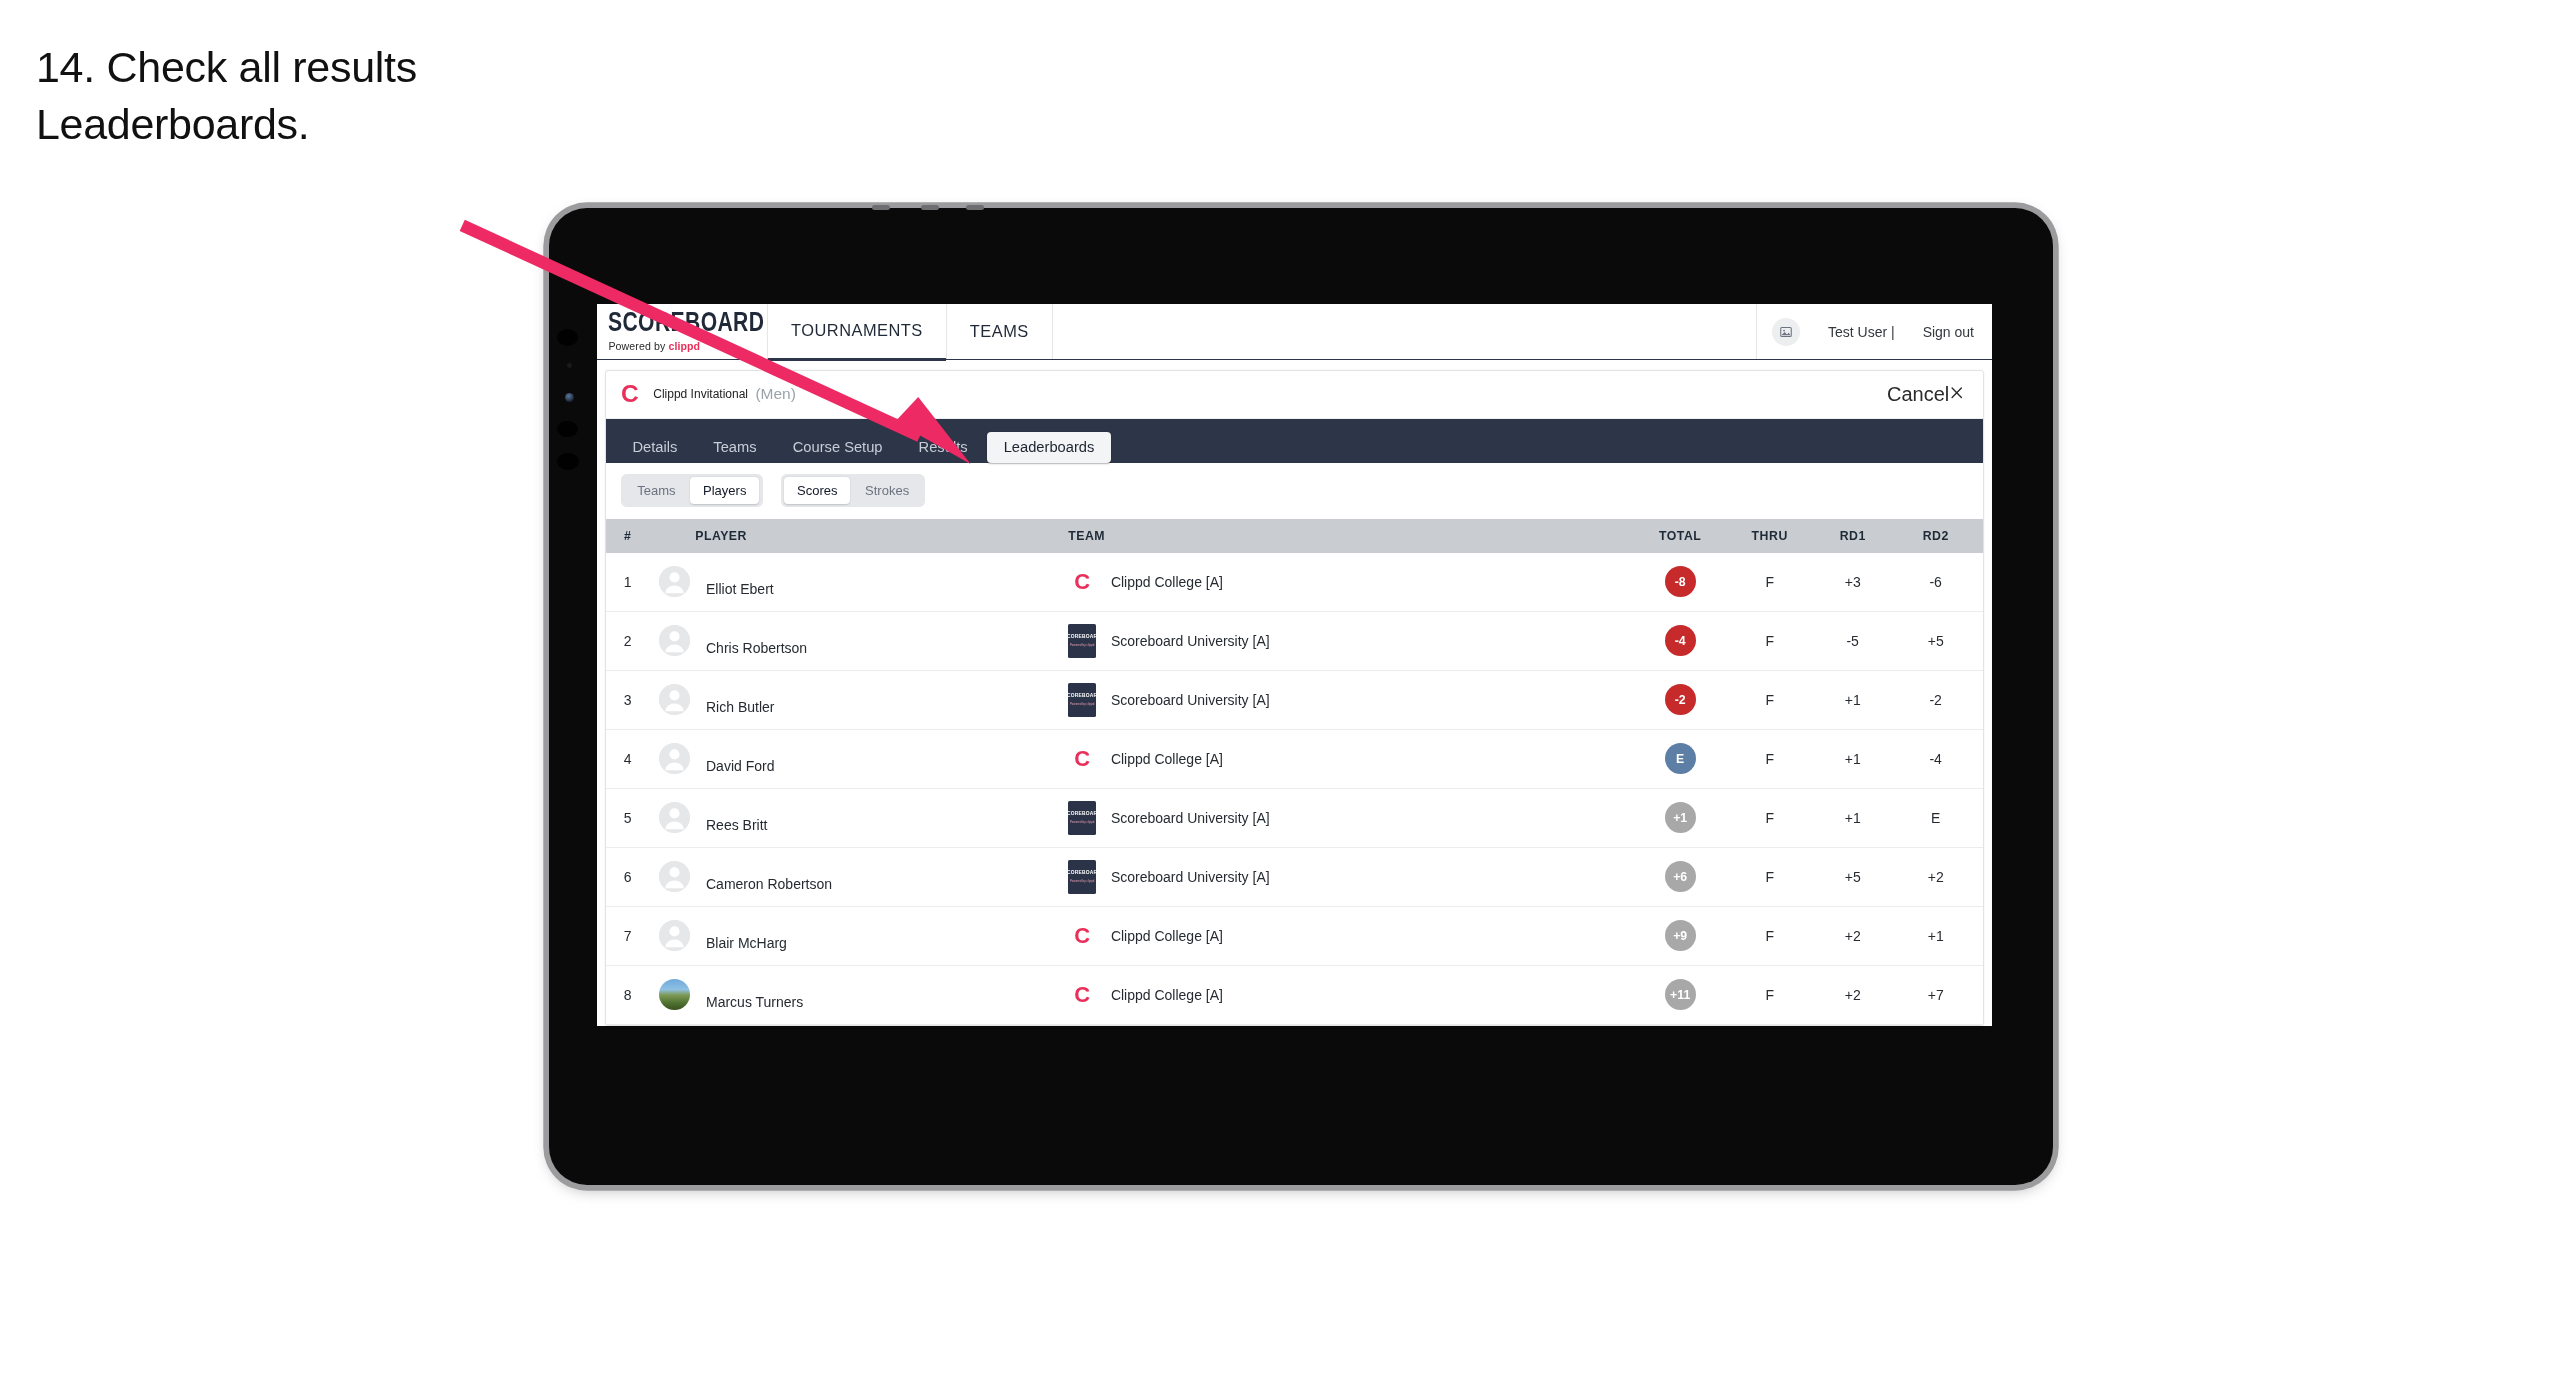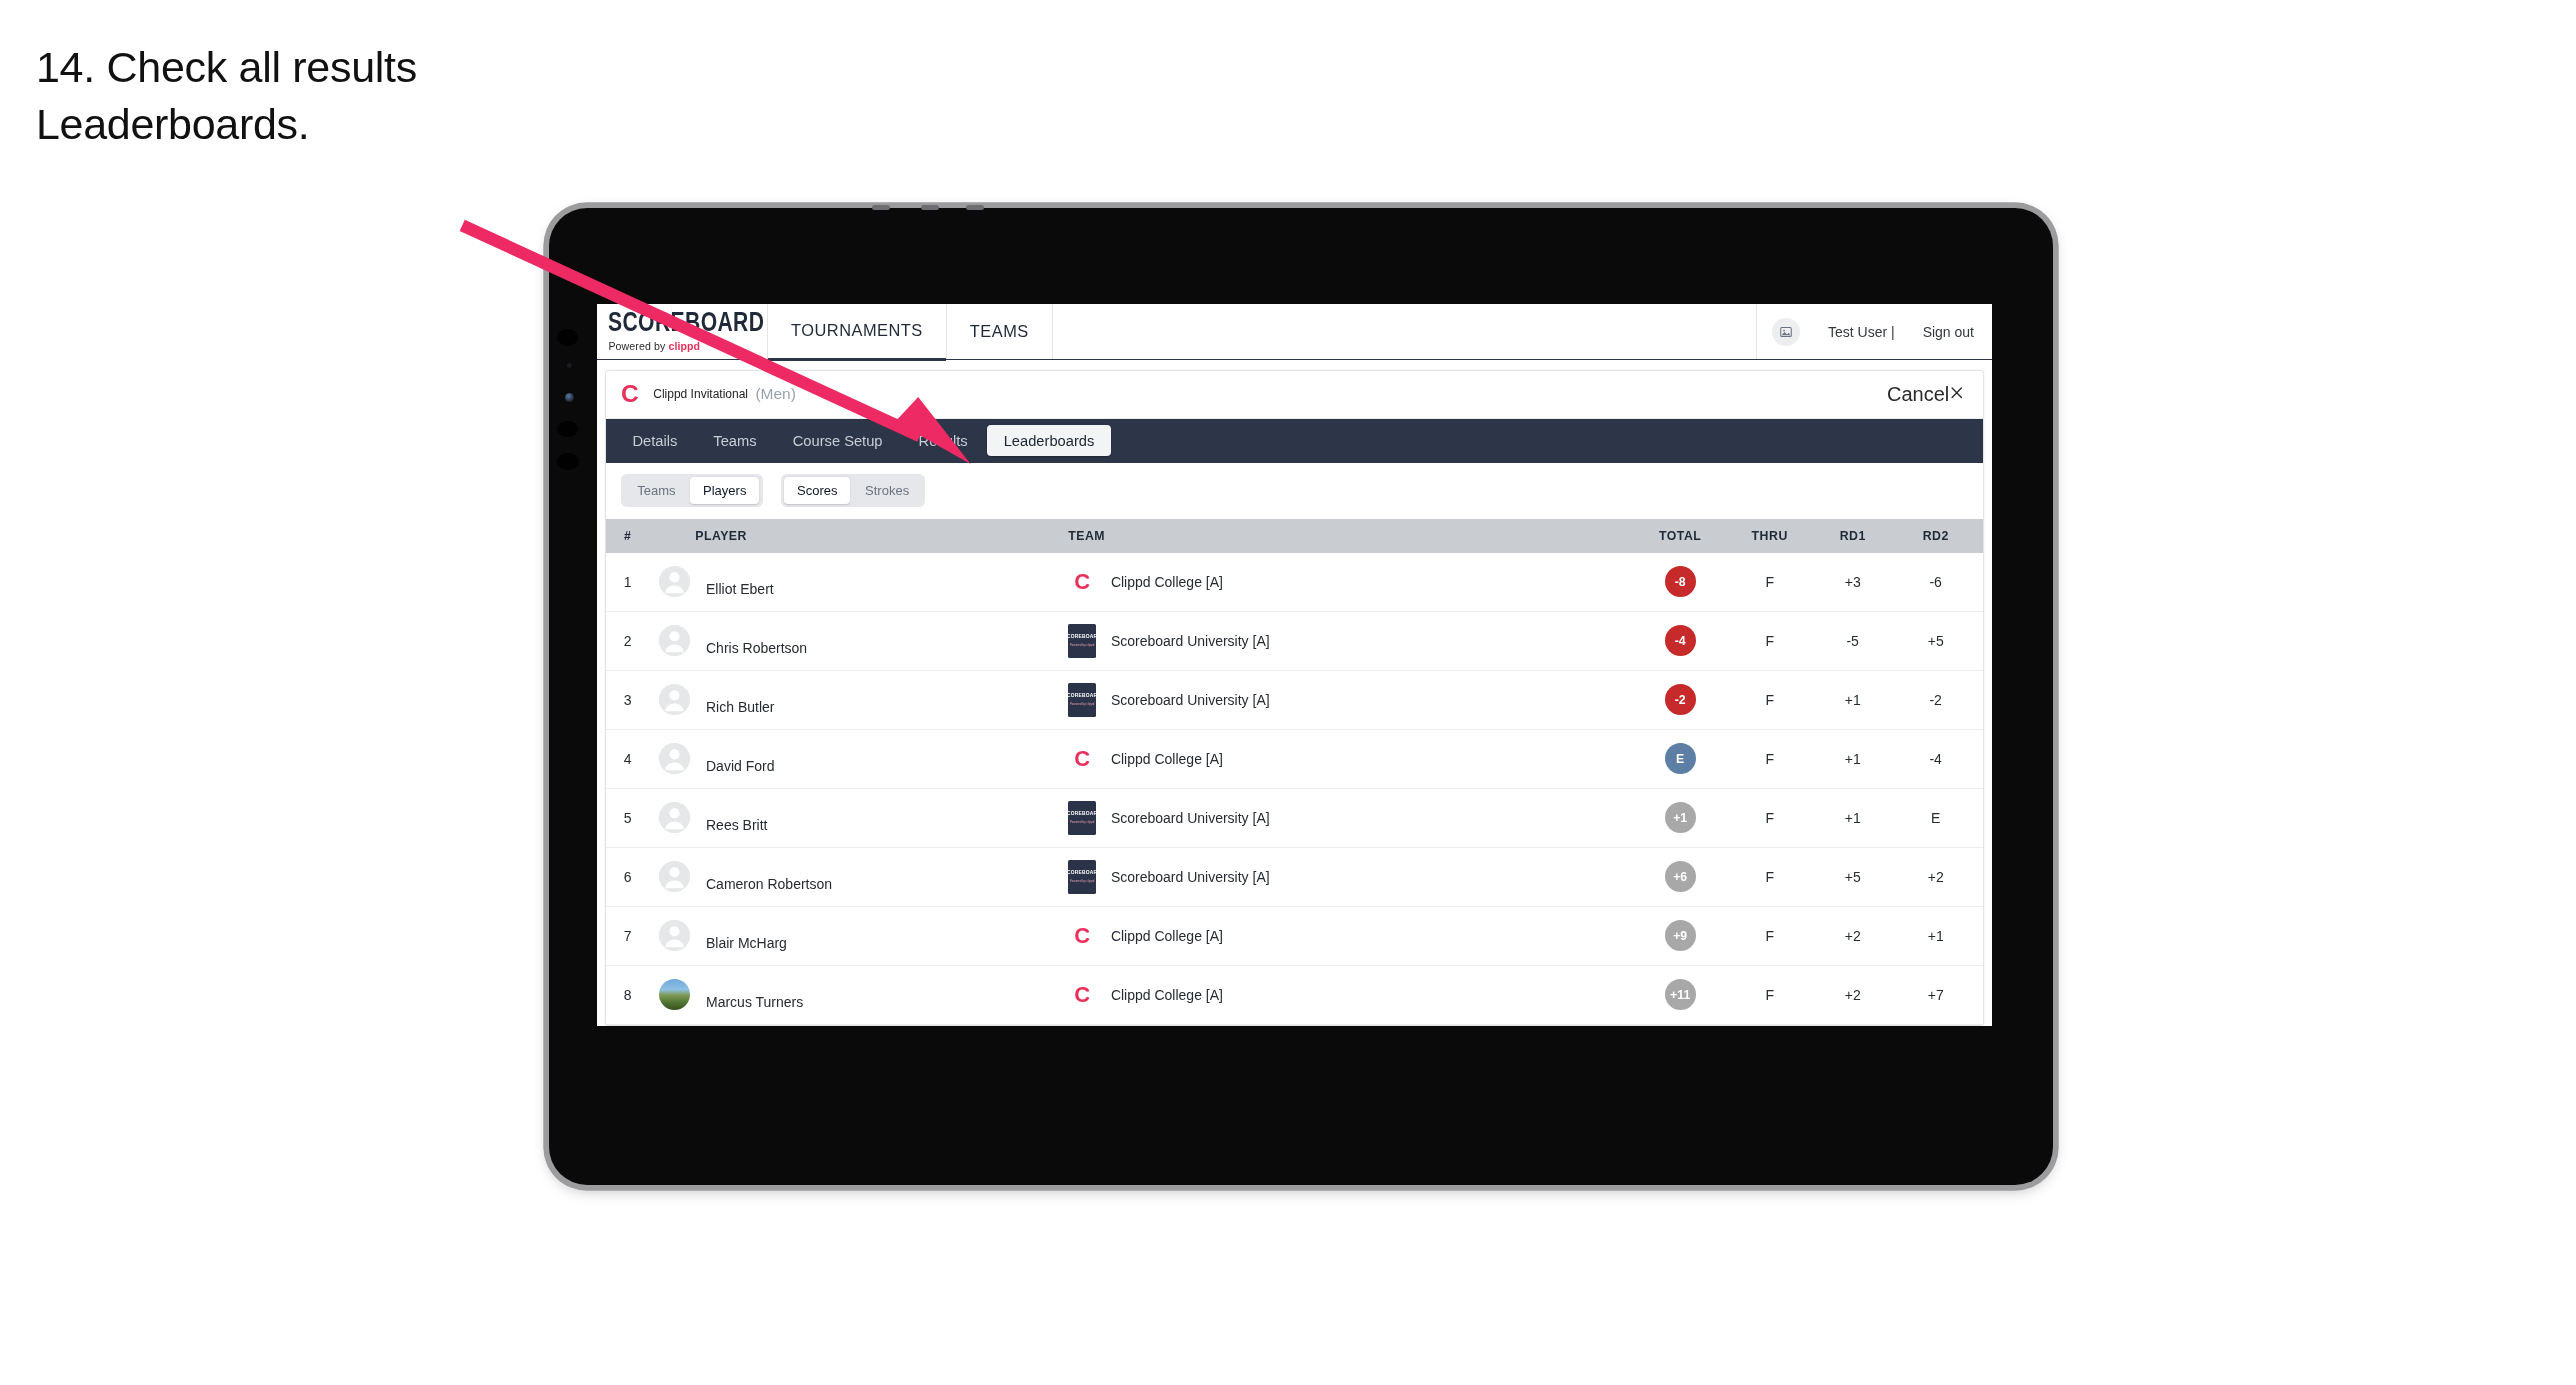--- a/index.html
+++ b/index.html
@@ -190,21 +190,21 @@
   .cancel-btn {
     display: flex; align-items: center; gap: 0;
     font-size: 20px; color: #2b2b2b; cursor: pointer;
   }
 
   
   .tabstrip {
     background: #2c3648;
     height: 44px;
     display: flex;
-    align-items: center;
+    align-items: flex-end;
     padding-left: 9.8px;
     gap: 3.3px;
   }
   .tabstrip .tab {
     font-size: 14.7px;
     color: #c8cdd6;
     padding: 7.4px 16.4px;
     border-radius: 4.1px;
     cursor: pointer;
     white-space: nowrap;

